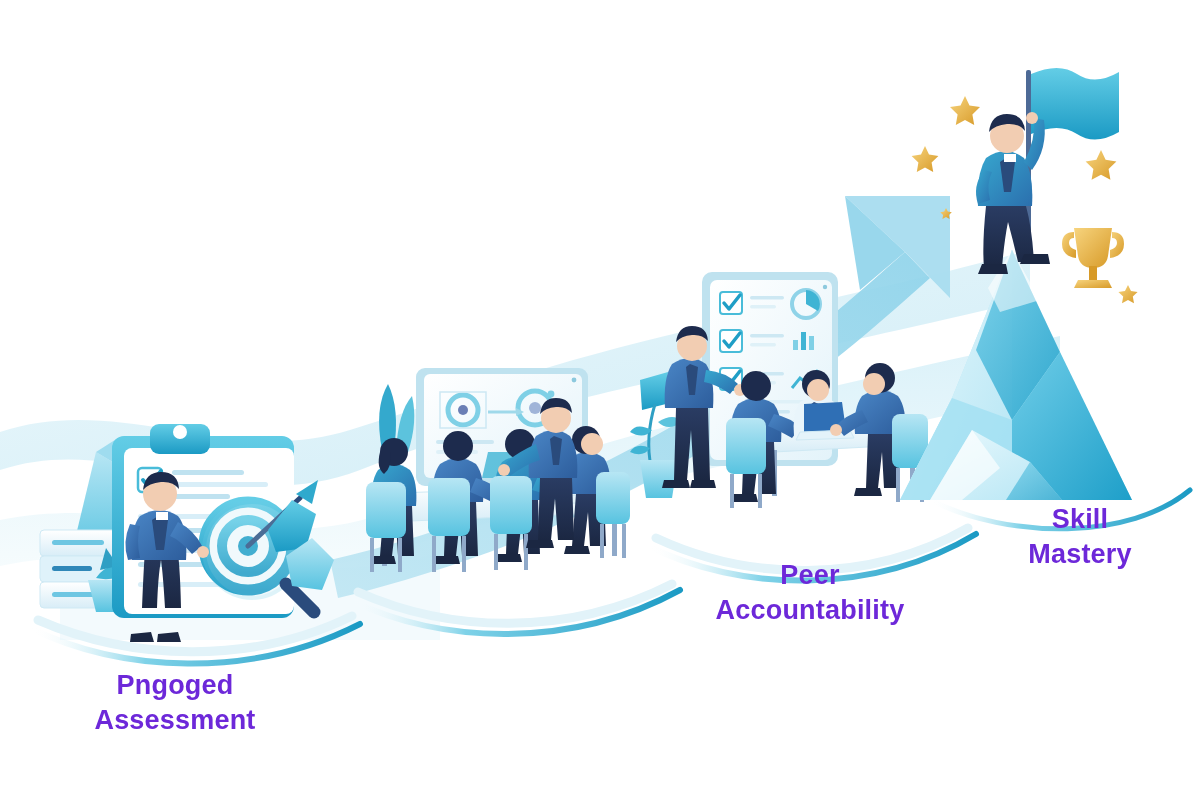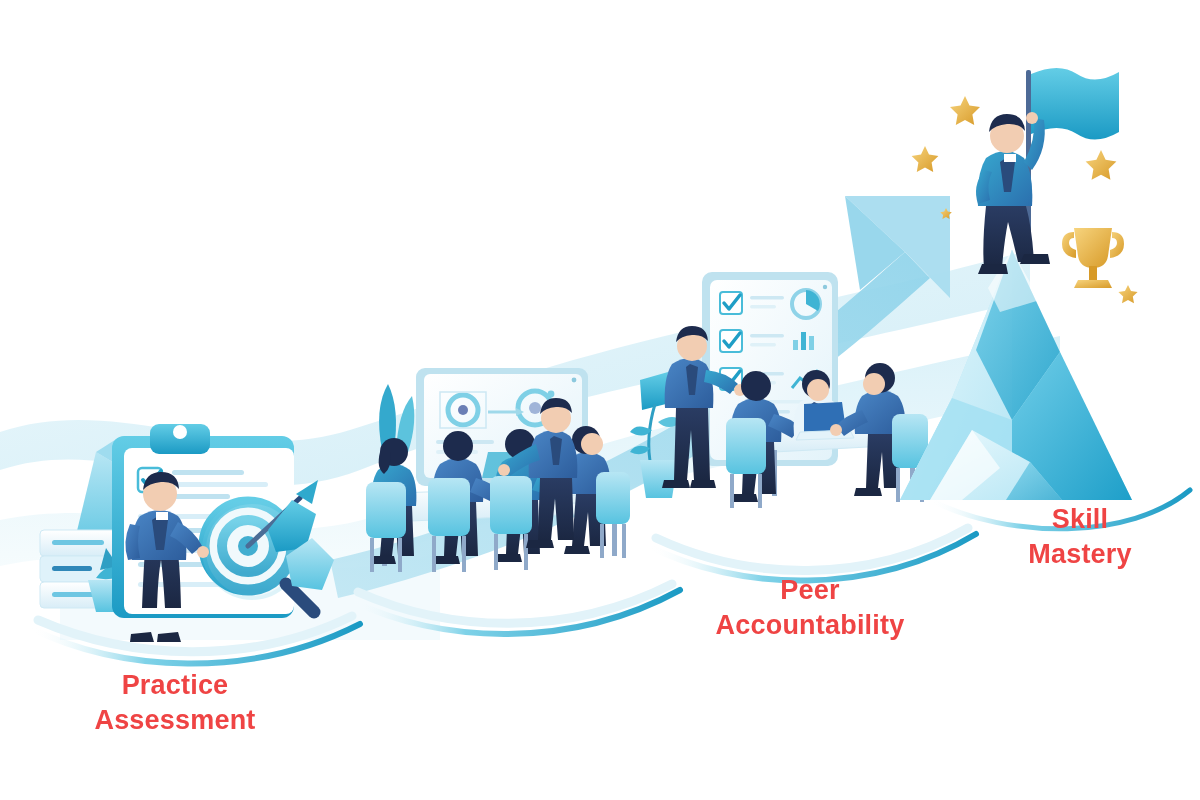--- a/index.html
+++ b/index.html
@@ -22,32 +22,32 @@
     position: absolute;
     left: 0;
     top: 0;
     width: 1200px;
     height: 800px;
     display: block;
   }
   .step-label {
     position: absolute;
     text-align: center;
-    color: #ef4444;
+    color: #6d28d9;
     font-family: "Liberation Sans", sans-serif;
     font-weight: bold;
     font-size: 27px;
     line-height: 1.28;
     letter-spacing: 0.2px;
     white-space: pre-line;
     user-select: none;
   }
   #label-0 { left: 60px;  top: 668px; width: 230px; }
   #label-1 { left: 385px; top: 622px; width: 220px; }
-  #label-2 { left: 690px; top: 558px; width: 240px; margin-top: 15px; }
+  #label-2 { left: 690px; top: 558px; width: 240px; }
   #label-3 { left: 985px; top: 502px; width: 190px; }
 </style>
 </head>
 <body>
 
 <div id="stage">
 
   <svg id="scene-svg" viewBox="0 0 1200 800" xmlns="http://www.w3.org/2000/svg">
     <defs>
       <linearGradient id="gWaveA" x1="0" y1="0" x2="1" y2="1">
@@ -465,20 +465,20 @@
       <g fill="url(#gGold)">
         <path d="M965 96 l 4.5 9.5 l 10.5 1.5 l -7.6 7.4 l 1.8 10.5 l -9.2 -4.9 l -9.2 4.9 l 1.8 -10.5 l -7.6 -7.4 l 10.5 -1.5 Z"></path>
         <path d="M925 146 l 4 8.5 l 9.4 1.4 l -6.8 6.6 l 1.6 9.4 l -8.2 -4.4 l -8.2 4.4 l 1.6 -9.4 l -6.8 -6.6 l 9.4 -1.4 Z"></path>
         <path d="M1101 150 l 4.6 9.8 l 10.8 1.6 l -7.8 7.6 l 1.8 10.8 l -9.4 -5 l -9.4 5 l 1.8 -10.8 l -7.8 -7.6 l 10.8 -1.6 Z"></path>
         <path d="M1128 285 l 3 6 l 6.6 1 l -4.8 4.6 l 1.2 6.6 l -6 -3.2 l -6 3.2 l 1.2 -6.6 l -4.8 -4.6 l 6.6 -1 Z"></path>
         <path d="M946 208 l 1.8 3.6 l 4 0.6 l -2.9 2.8 l 0.7 4 l -3.6 -1.9 l -3.6 1.9 l 0.7 -4 l -2.9 -2.8 l 4 -0.6 Z"></path>
       </g>
     </g>
   </svg>
 
-  <div class="step-label" id="label-0">Practice
+  <div class="step-label" id="label-0">Pngoged
 Assessment</div>
   <div class="step-label" id="label-2">Peer
 Accountability</div>
   <div class="step-label" id="label-3">Skill
 Mastery</div>
 
 </div>
 
 </body></html>

